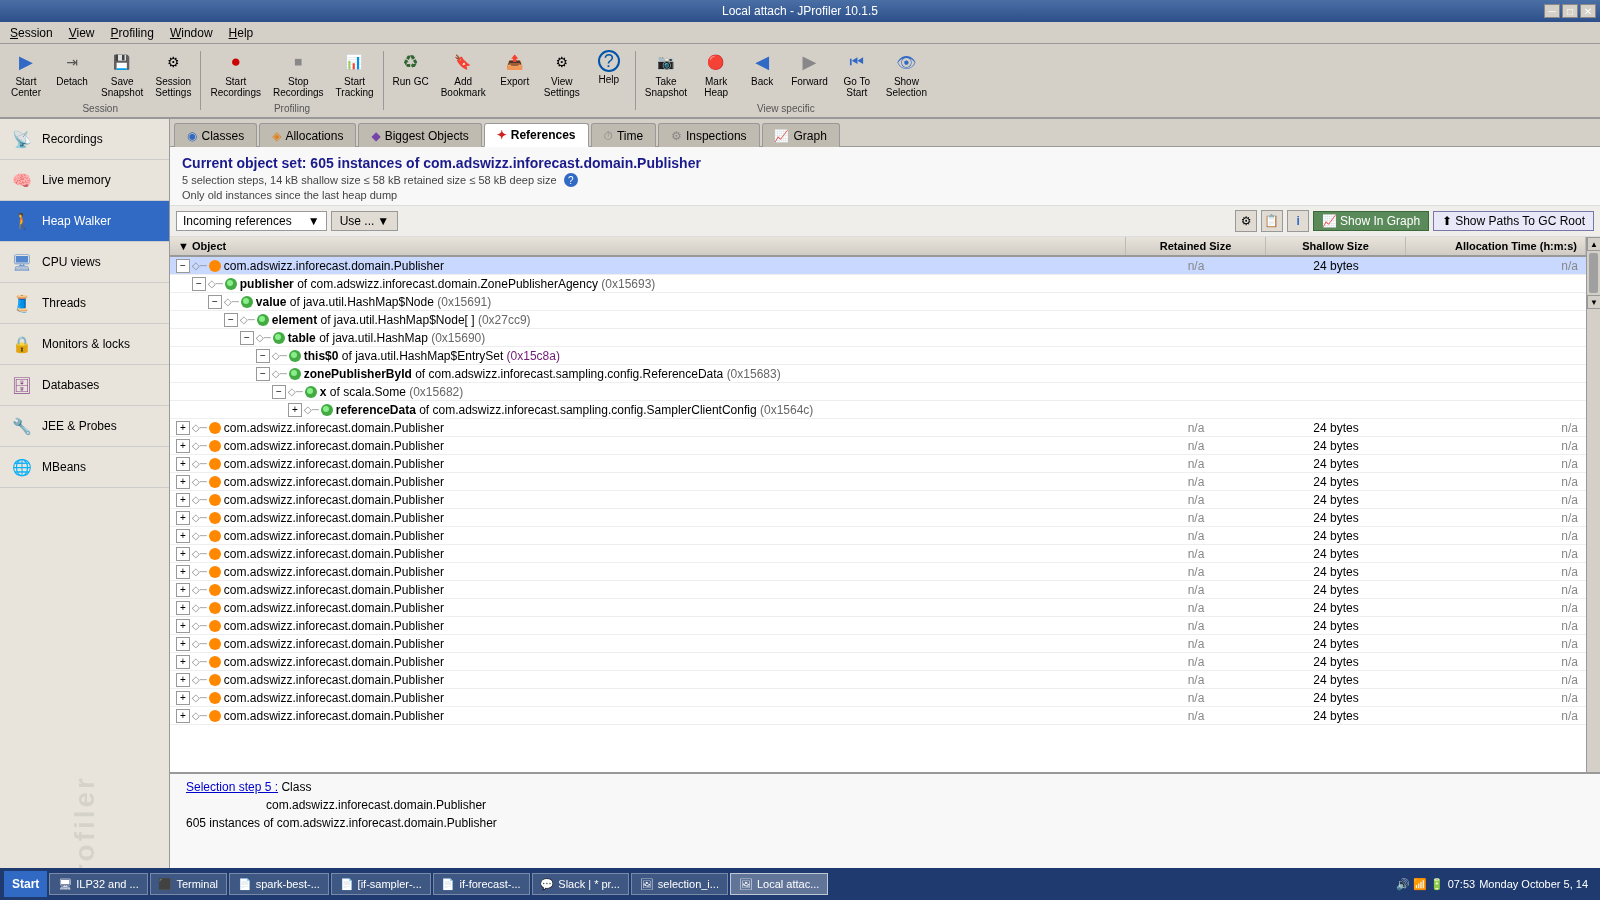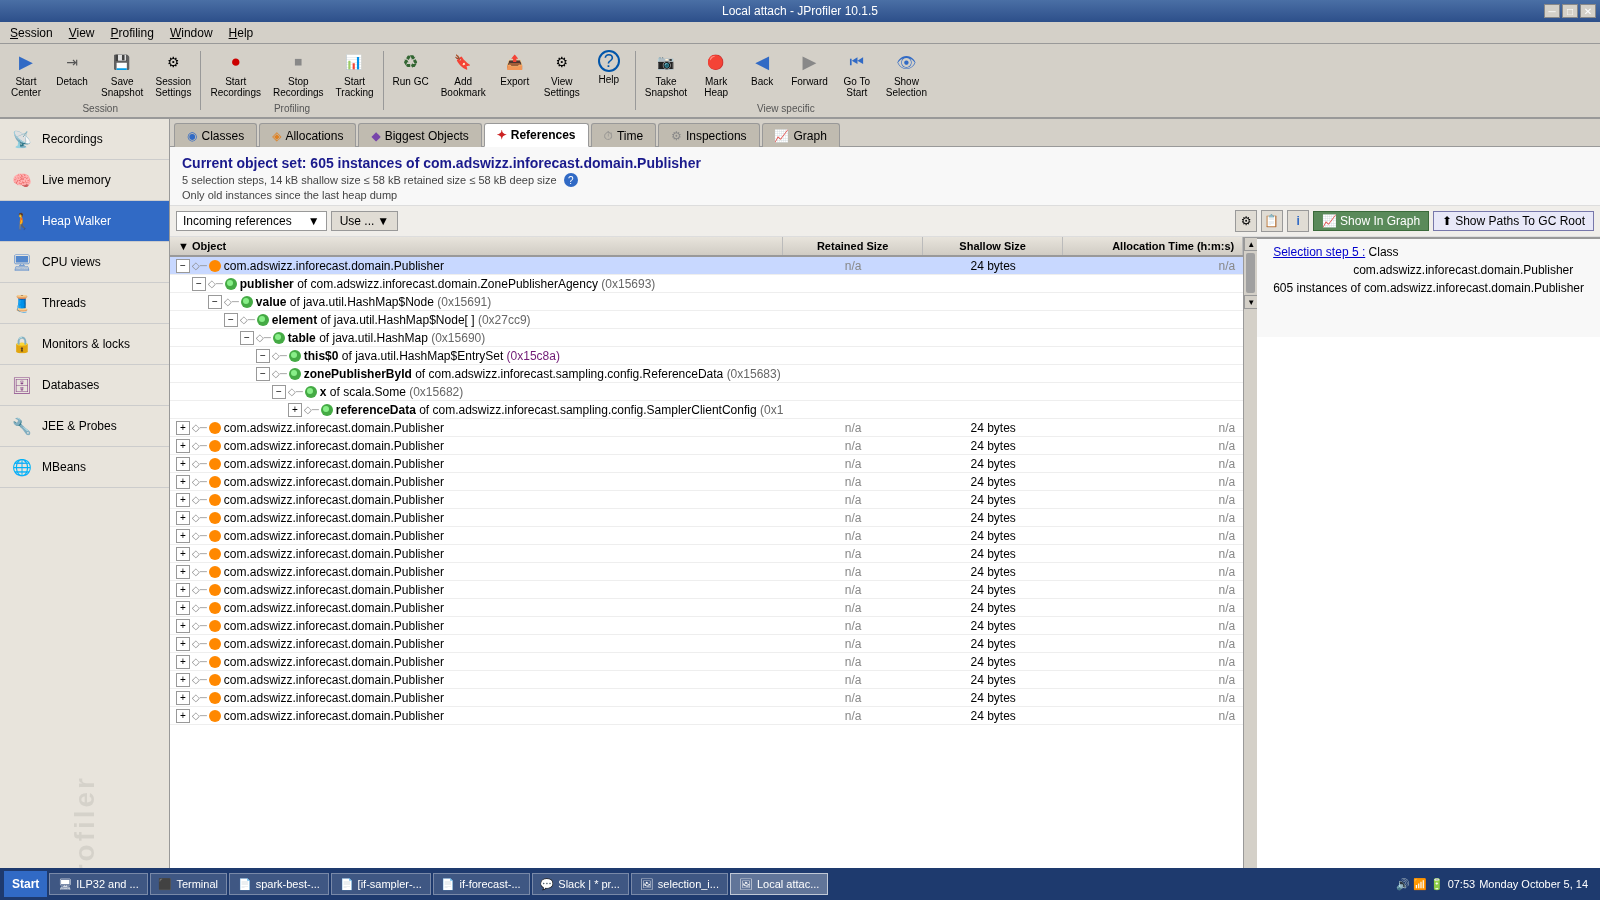--- a/index.html
+++ b/index.html
@@ -670,21 +670,21 @@
       <div class="view-btn primary">
         <span>📈</span>
         <span>Show In Graph</span>
       </div>
       <div class="view-btn gc-root">
         <span>⬆</span>
         <span>Show Paths To GC Root</span>
       </div>
     </div>
 
-    <div style="flex:1;display:flex;overflow:hidden;flex-direction:row;">
+    <div style="flex:1;display:flex;overflow:hidden;flex-direction:column;">
       <div style="flex:1;display:flex;overflow:hidden;">
         <div class="tree-table">
 
           <div class="tree-header">
             <div class="tree-header-cell col-object">
               <span>▼ </span>Object
             </div>
             <div class="tree-header-cell col-retained">Retained Size</div>
             <div class="tree-header-cell col-shallow">Shallow Size</div>
             <div class="tree-header-cell col-alloc">Allocation Time (h:m:s)</div>

